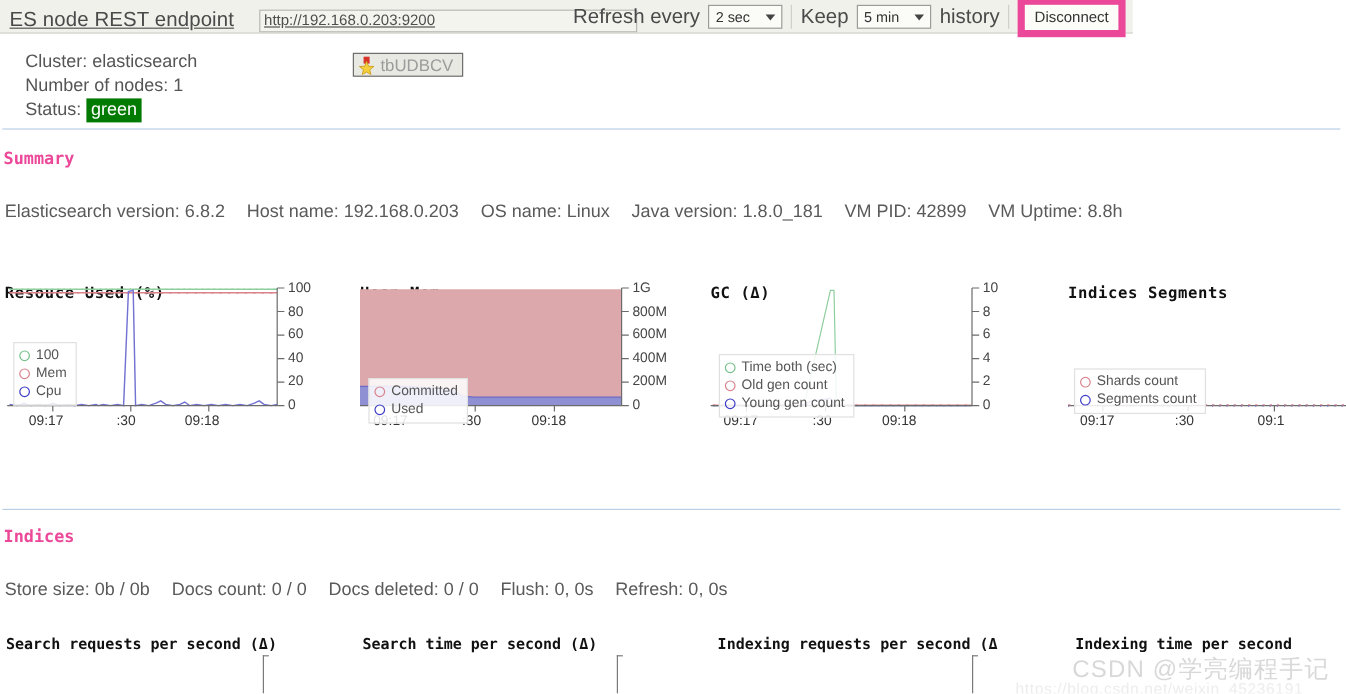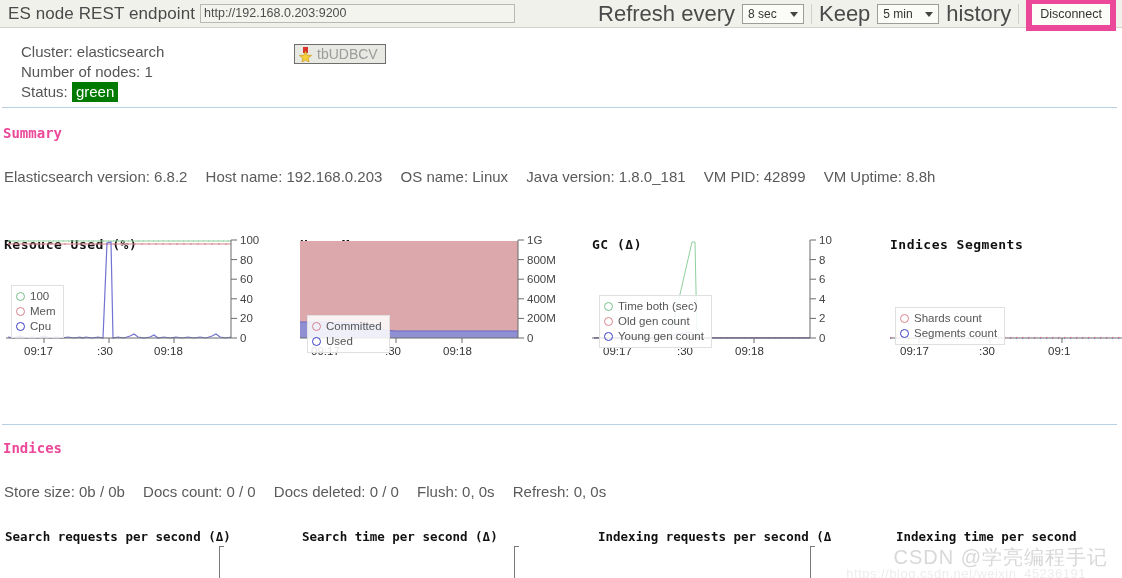--- a/index.html
+++ b/index.html
@@ -15,37 +15,38 @@
     font-family: "Liberation Sans", sans-serif;
     color: #555555;
     font-size: 14px;
     -webkit-font-smoothing: antialiased;
   }
 
   
   .toolbar {
     position: absolute;
     left: 0; top: 0;
-    width: 1122px;
+    width: 944px;
     height: 28px;
     background: #f1f1ec;
     border-bottom: 1px solid #d3d3cd;
     display: flex;
-    align-items: center;
+    align-items: flex-end;
     box-sizing: border-box;
+    text-decoration: underline;
   }
   .tb-label {
     font-size: 17px;
     color: #4a4a4a;
     padding-left: 8px;
     white-space: nowrap;
     letter-spacing: .1px;
   }
   .endpoint-input {
-    margin-left: 5px;
+    margin-left: 21px;
     width: 315px;
     height: 19px;
     line-height: 19px;
     font-size: 12.5px;
     font-family: "Liberation Sans", sans-serif;
     color: #4d4d4d;
     background: #f4f4ef;
     border: 1px solid #b9b9b3;
     padding: 0 3px;
     box-sizing: border-box;
@@ -54,21 +55,21 @@
   .tb-right {
     position: absolute;
     right: 6px;
     top: 0;
     height: 28px;
     display: flex;
     align-items: center;
     gap: 7px;
   }
   .tb-text {
-    font-size: 22px;
+    font-size: 17px;
     color: #4a4a4a;
     white-space: nowrap;
   }
   .select-box {
     position: relative;
     height: 20px;
     border: 1px solid #9d9d97;
     background: #fbfbf7;
     display: inline-flex;
     align-items: center;
@@ -261,21 +262,21 @@
 </style>
 </head>
 <body>
 
 <div class="toolbar">
   <span class="tb-label">ES node REST endpoint</span>
   <input class="endpoint-input" type="text" value="http://192.168.0.203:9200" style="">
   <div class="tb-right">
     <span class="tb-text">Refresh every</span>
     <span class="select-box">
-      <span>8 sec</span>
+      <span>2 sec</span>
       <span class="caret"></span>
     </span>
     <span class="vdiv"></span>
     <span class="tb-text">Keep</span>
     <span class="select-box">
       <span>5 min</span>
       <span class="caret"></span>
     </span>
     <span class="tb-text">history</span>
     <span class="vdiv"></span>

